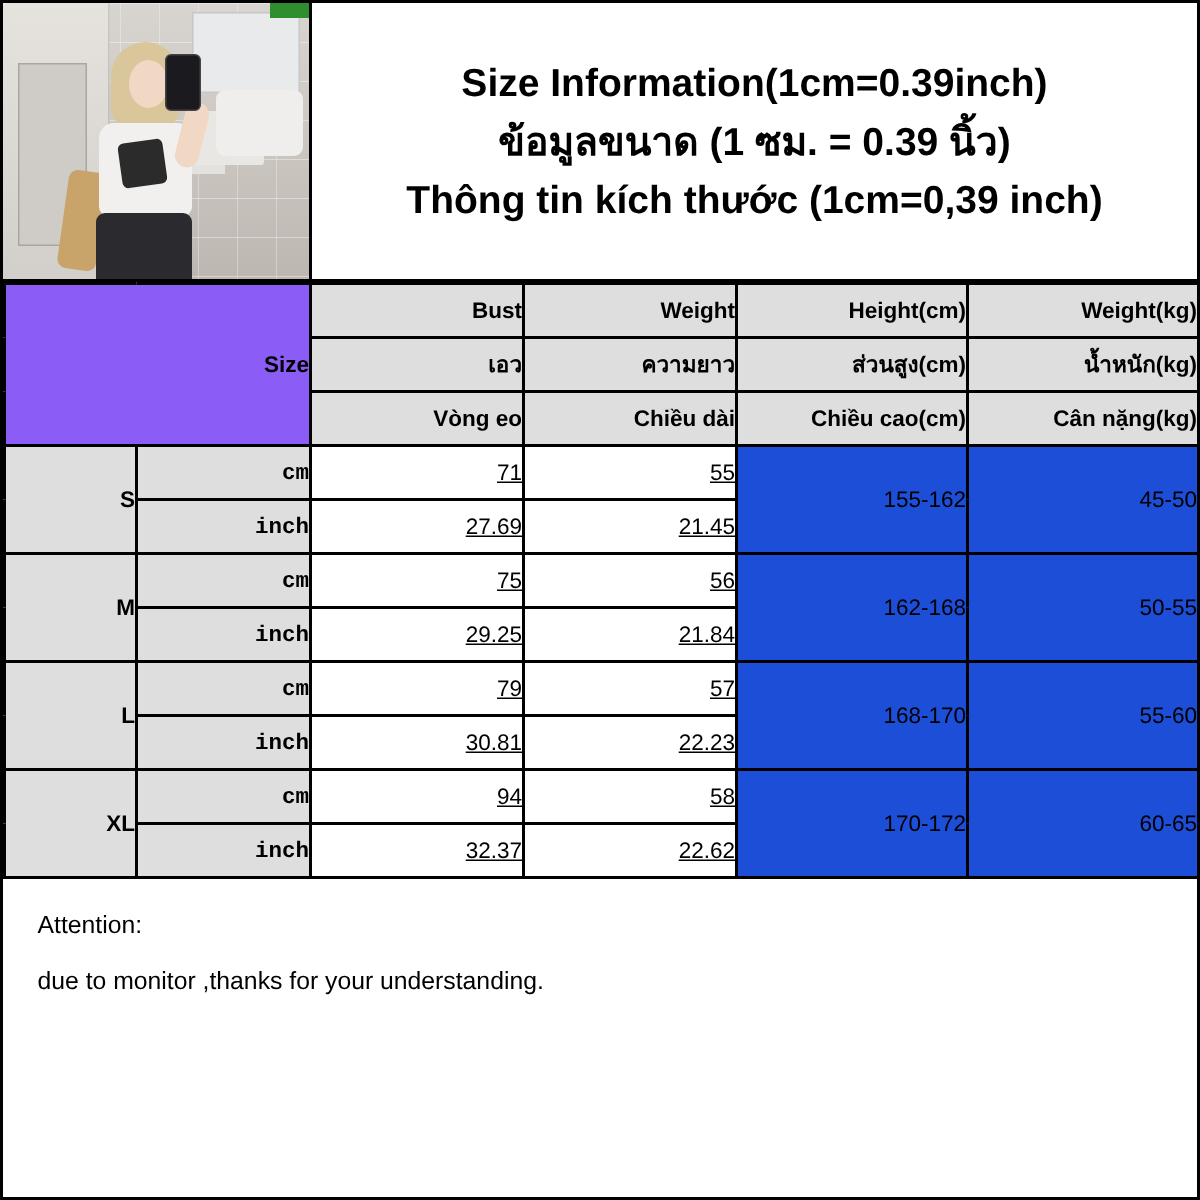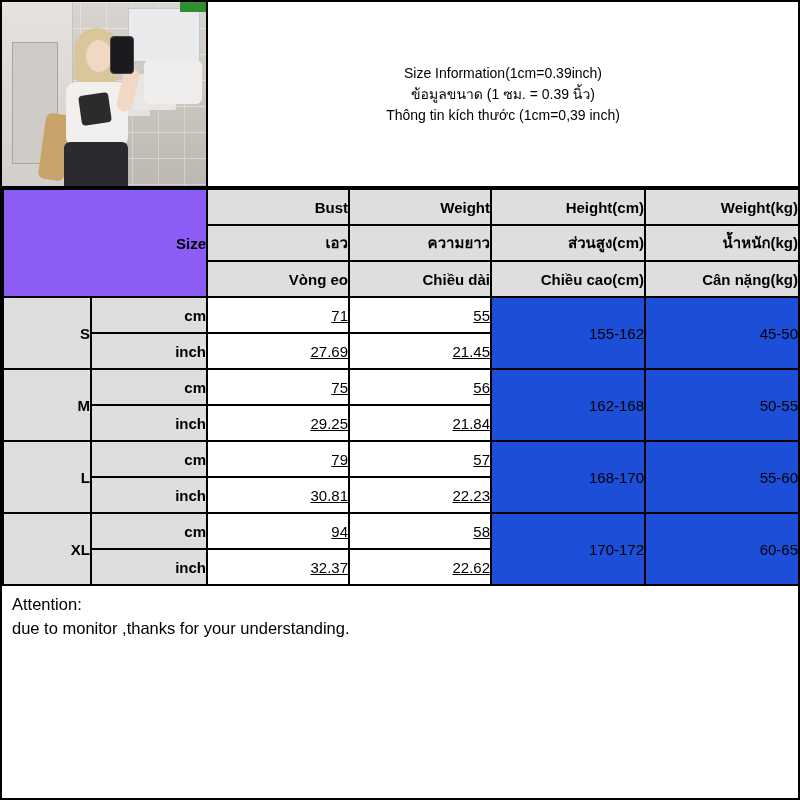--- a/index.html
+++ b/index.html
@@ -141,22 +141,22 @@
     flex: 1;
     display: flex;
     flex-direction: column;
     align-items: center;
     justify-content: center;
     text-align: center;
     padding: 6px 10px;
     box-sizing: border-box;
   }
   .title-line {
-    font-weight: normal;
-    font-size: 14px;
+    font-weight: bold;
+    font-size: 26px;
     line-height: 1.5;
     white-space: nowrap;
   }
 
   
   table.size-table {
     width: 100%;
     border-collapse: collapse;
     table-layout: fixed;
   }
@@ -188,39 +188,40 @@
   }
   .sizecol {
     background: #dedede;
     font-weight: bold;
     font-size: 18px;
   }
   .unitcell {
     background: #dedede;
     font-weight: bold;
     font-size: 15px;
+    font-family: Liberation Mono, monospace;
   }
   .valcell {
     background: #ffffff;
     font-size: 16px;
     text-decoration: underline;
   }
   .rangecell {
     background: #1d4ed8;
     font-size: 16px;
   }
 
   
   .attention {
     padding: 6px 8px 0 8px;
     font-size: 16.5px;
     line-height: 1.32;
   }
   .attention p {
-    margin: 2px;
+    margin: 15px;
   }
 </style>
 </head>
 <body>
 
 <div class="page">
 
   <div class="header">
     <div class="photo-cell">
       <div class="photo">

